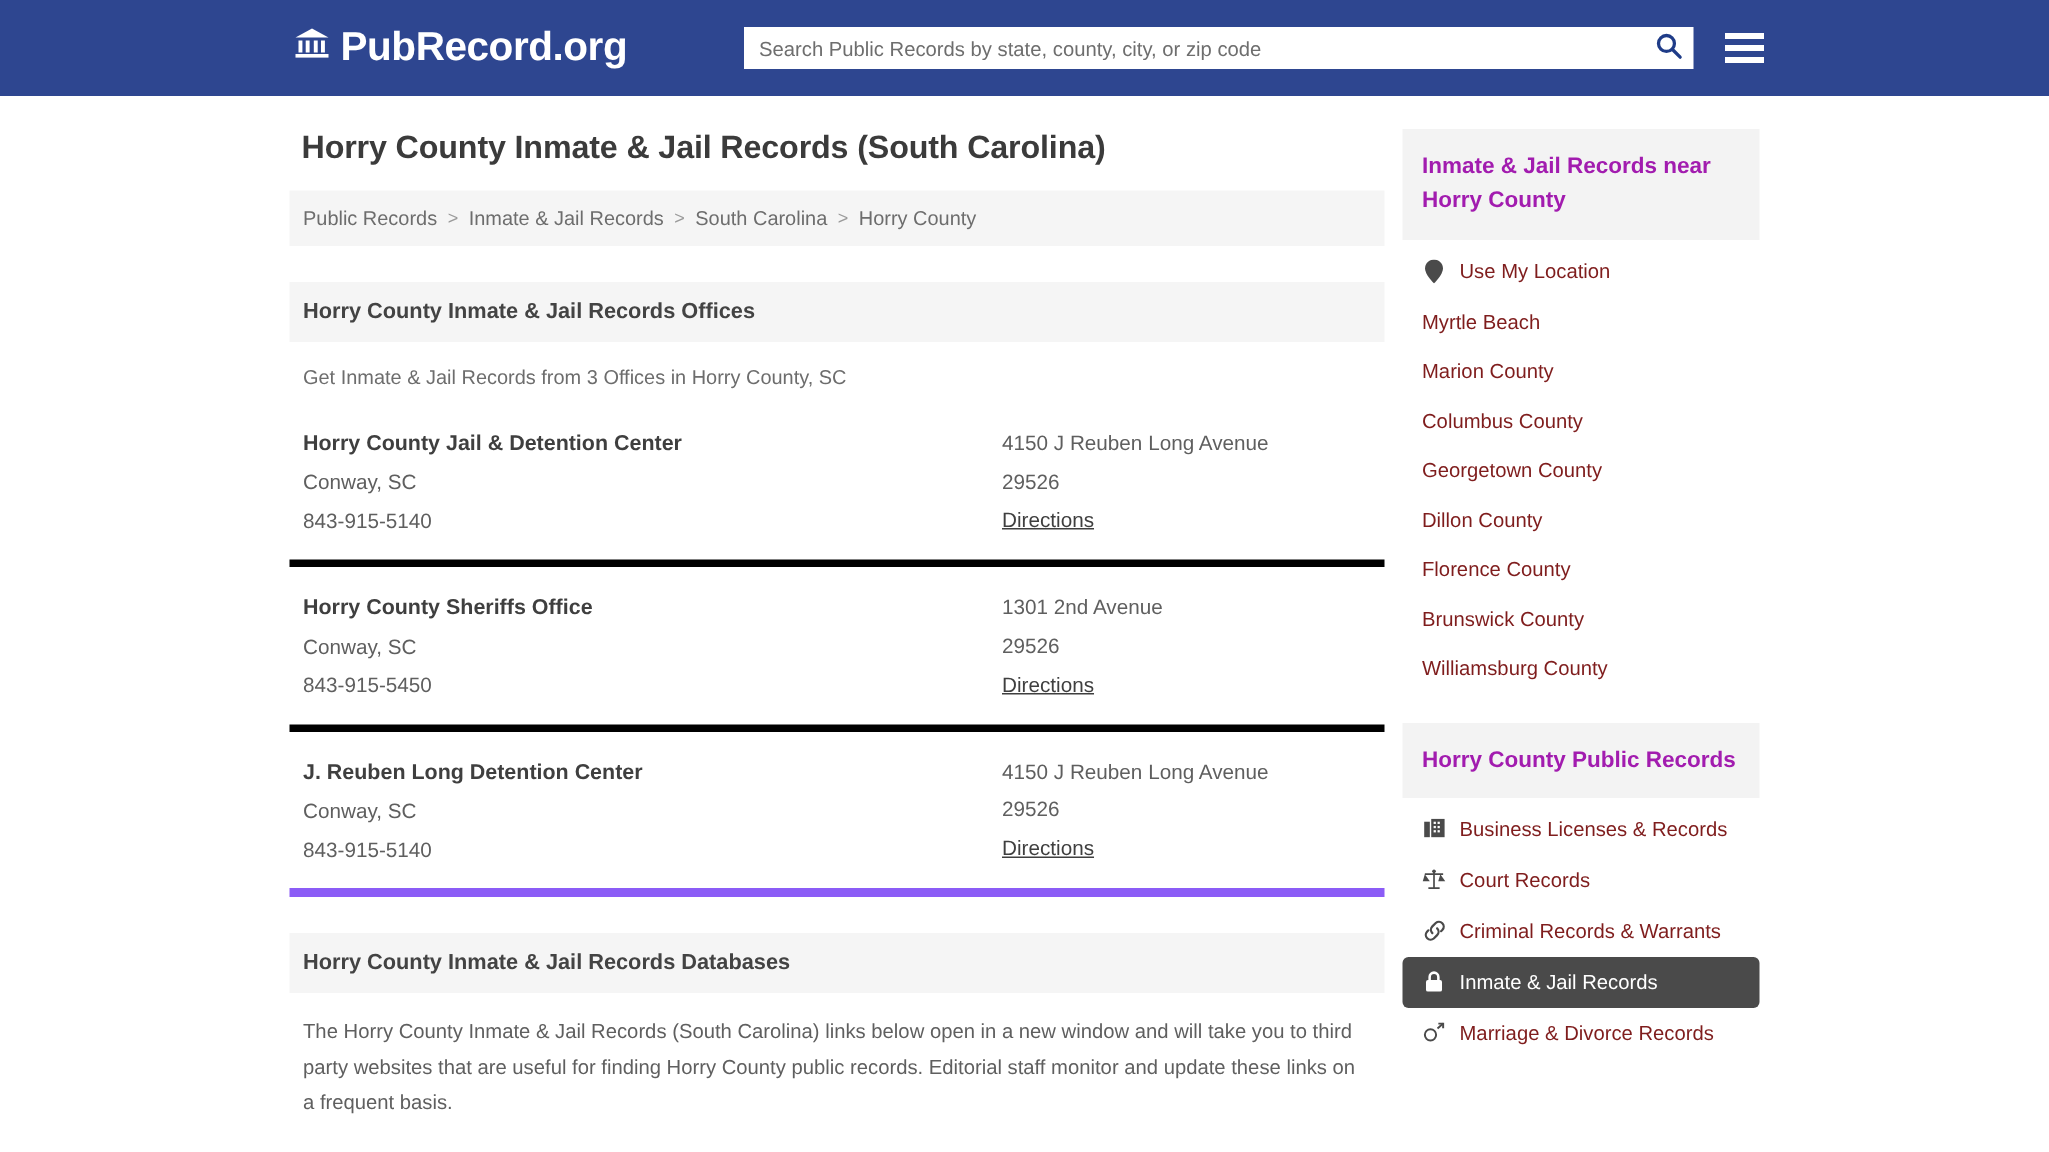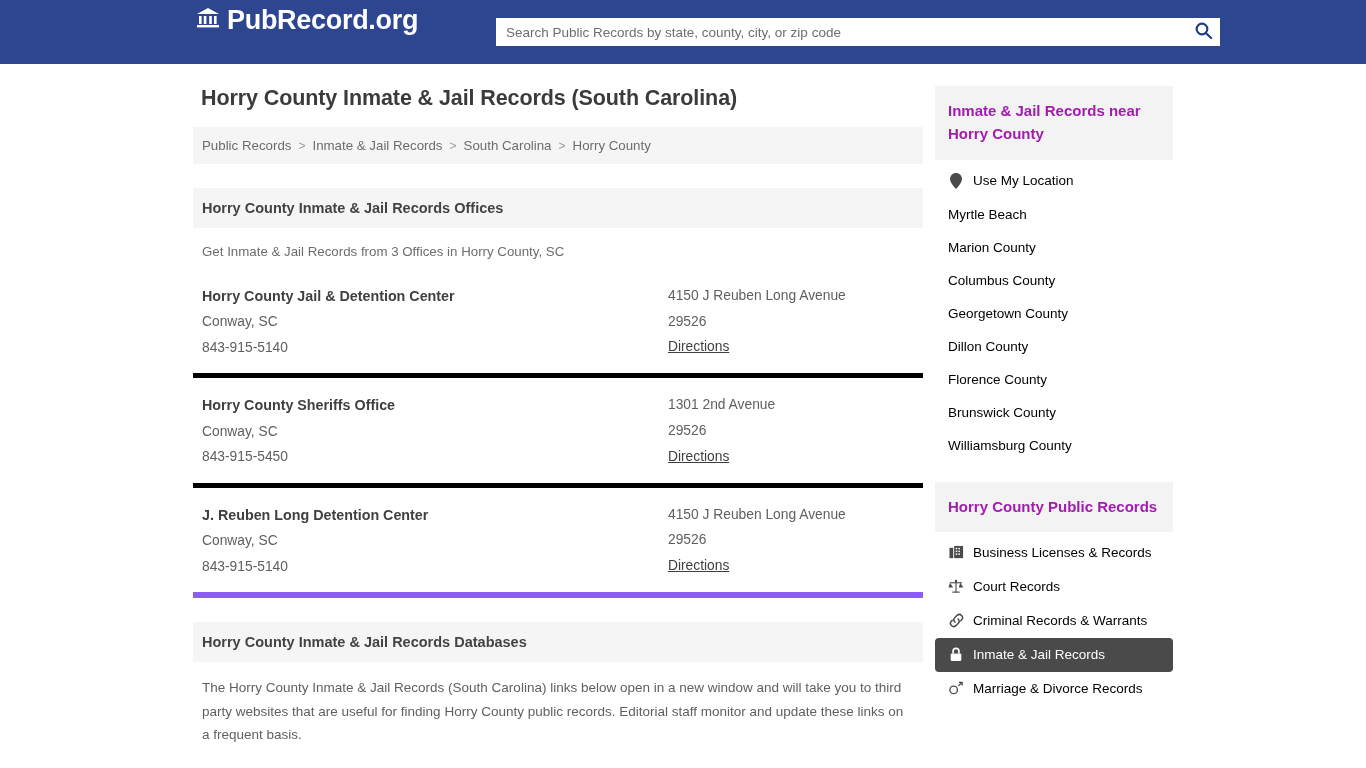--- a/index.html
+++ b/index.html
@@ -14,38 +14,38 @@
   .site-header {
     height: 64px;
     background: #2e4690;
     display: flex;
     align-items: center;
     position: relative;
   }
   .brand {
     position: absolute;
     left: 196px;
-    top: 7px;
+    top: 18px;
     display: flex;
     align-items: center;
     gap: 7px;
     color: #ffffff;
     font-size: 27px;
     font-weight: bold;
     letter-spacing: -0.3px;
     text-decoration: none;
     line-height: 1;
   }
   .bank-icon { display: block; }
 
   .search-wrap {
     position: absolute;
     left: 496px;
     top: 18px;
-    width: 724px;
+    width: 633px;
     height: 28px;
     background: #ffffff;
     display: flex;
     align-items: center;
   }
   .search-input {
     flex: 1;
     height: 100%;
     border: 0;
     outline: 0;
@@ -99,21 +99,21 @@
     letter-spacing: -0.1px;
   }
 
   
   .breadcrumb {
     background: #f5f5f5;
     padding: 11px 9px;
     font-size: 13.3px;
     color: #6d6d6d;
     display: flex;
-    align-items: flex-end;
+    align-items: flex-start;
     flex-wrap: wrap;
   }
   .breadcrumb a {
     color: #6d6d6d;
     text-decoration: none;
   }
   .breadcrumb .sep { margin: 0 7px; color: #9a9a9a; font-size: 12px; }
 
   .intro {
     font-size: 13.5px;
@@ -183,21 +183,21 @@
     color: #a21caf;
     line-height: 1.55;
   }
   .side-list { margin-top: 4px; }
   .side-item {
     display: flex;
     align-items: center;
     gap: 9px;
     padding: 9px 13px;
     font-size: 13.5px;
-    color: #000000;
+    color: #7f1d1d;
     cursor: pointer;
     border-radius: 4px;
   }
   .side-item.active {
     background: #4a4a4a;
     color: #ffffff;
   }
   .side-item .ico {
     width: 16px; height: 16px;
     display: inline-flex; align-items: center; justify-content: center;

